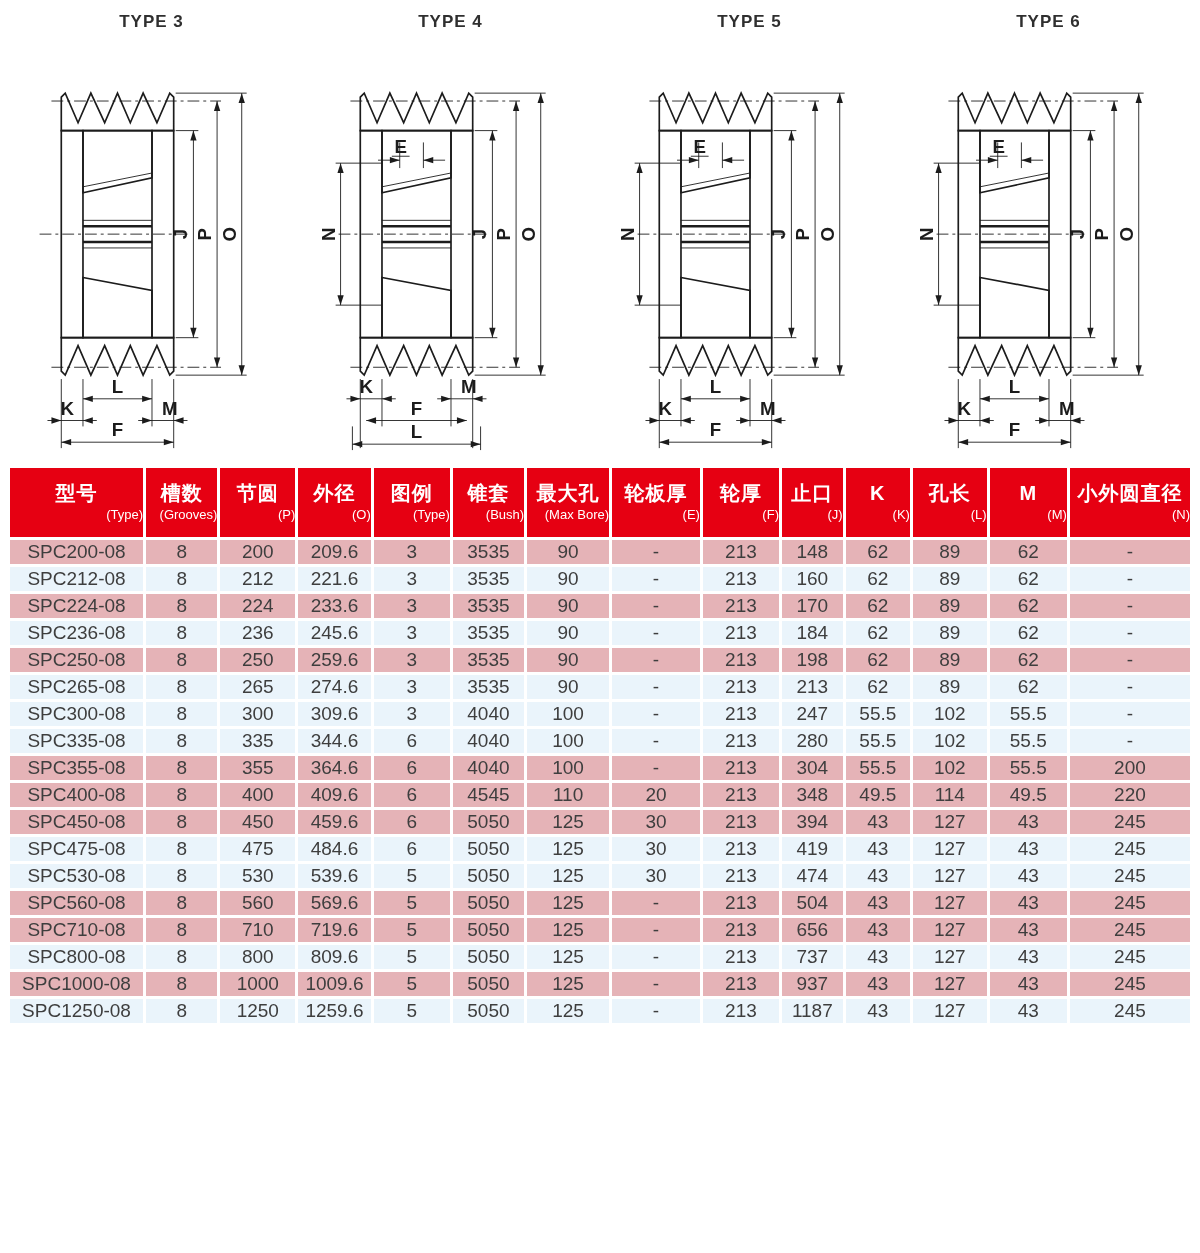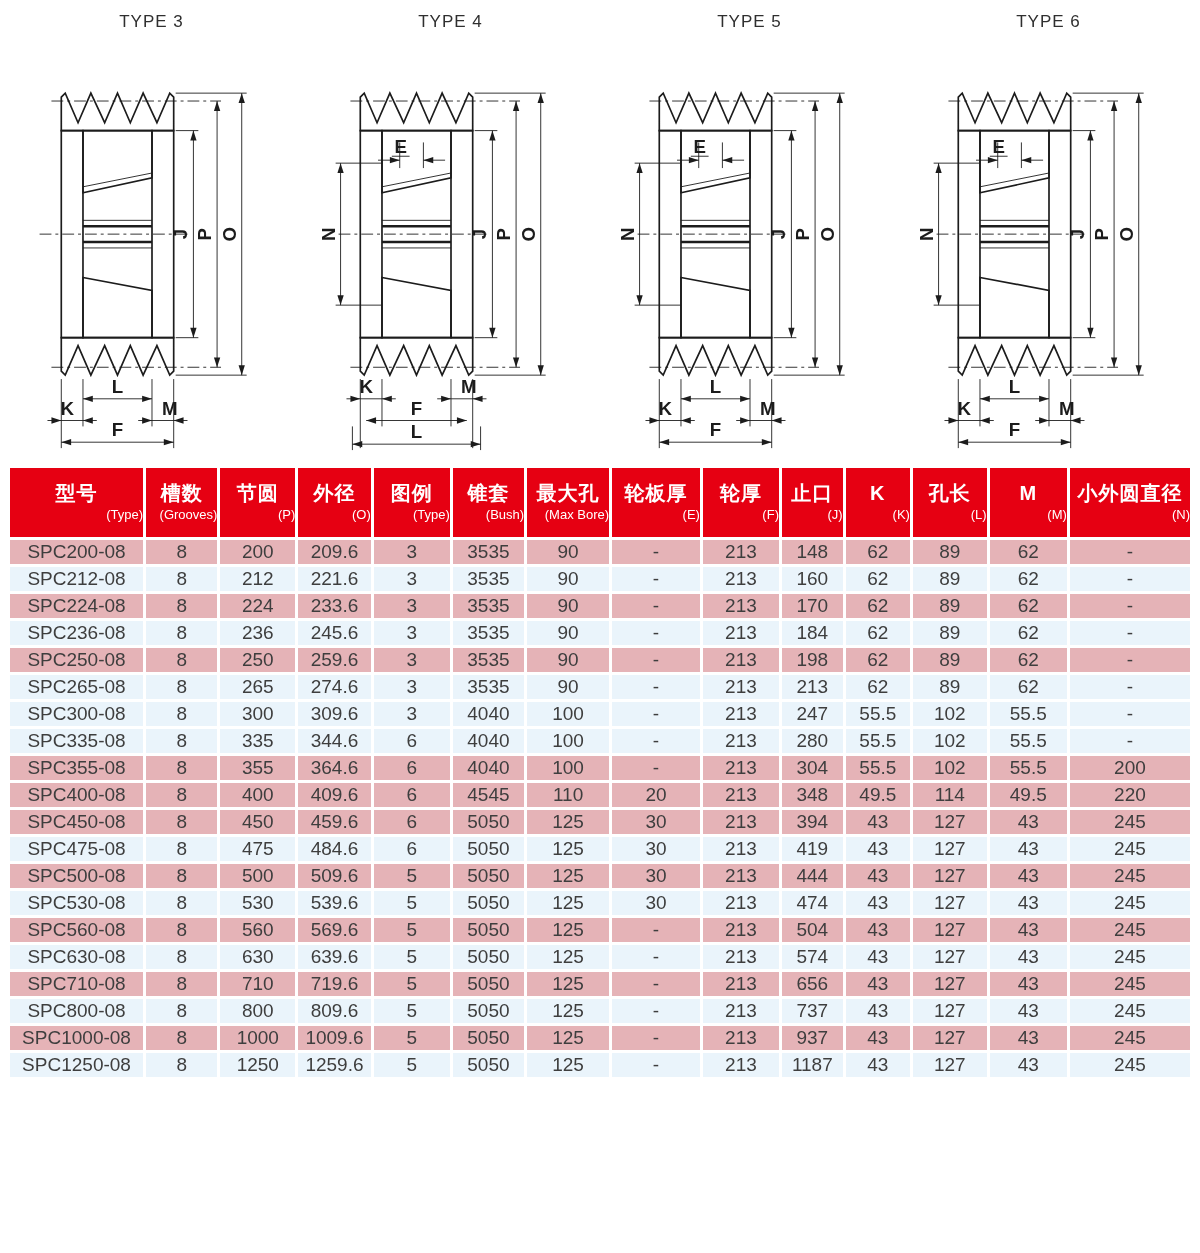--- a/index.html
+++ b/index.html
@@ -17,21 +17,21 @@
   
   .drawings{
     display:flex;flex-direction:row;justify-content:space-between;
     width:1200px;height:456px;padding:0 2px;
   }
   .drawing{
     width:300px;display:flex;flex-direction:column;align-items:center;
   }
   .drawing-title{
     margin-top:12px;height:20px;line-height:20px;
-    font-size:17px;font-weight:normal;color:#2f2f2f;letter-spacing:1px;
+    font-size:17px;font-weight:bold;color:#2f2f2f;letter-spacing:1px;
   }
   .drawing svg{display:block;}
   
   .table-wrap{width:1180px;margin:2px auto 0 auto;}
   table.spec{
     width:1180px;border-collapse:collapse;table-layout:fixed;margin-top:12px;
   }
   table.spec th{
     background:var(--red);color:#ffffff;text-align:center;vertical-align:middle;
     height:70px;padding:0;border-right:3px solid #fff;border-bottom:3px solid #fff;
@@ -616,36 +616,20 @@
             <td>5050</td>
             <td>125</td>
             <td>30</td>
             <td>213</td>
             <td>419</td>
             <td>43</td>
             <td>127</td>
             <td>43</td>
             <td>245</td>
           </tr>
-          <tr class="pink">
-            <td>SPC500-08</td>
-            <td>8</td>
-            <td>500</td>
-            <td>509.6</td>
-            <td>5</td>
-            <td>5050</td>
-            <td>125</td>
-            <td>30</td>
-            <td>213</td>
-            <td>444</td>
-            <td>43</td>
-            <td>127</td>
-            <td>43</td>
-            <td>245</td>
-          </tr>
           <tr class="blue">
             <td>SPC530-08</td>
             <td>8</td>
             <td>530</td>
             <td>539.6</td>
             <td>5</td>
             <td>5050</td>
             <td>125</td>
             <td>30</td>
             <td>213</td>
@@ -659,36 +643,20 @@
             <td>SPC560-08</td>
             <td>8</td>
             <td>560</td>
             <td>569.6</td>
             <td>5</td>
             <td>5050</td>
             <td>125</td>
             <td>-</td>
             <td>213</td>
             <td>504</td>
-            <td>43</td>
-            <td>127</td>
-            <td>43</td>
-            <td>245</td>
-          </tr>
-          <tr class="blue">
-            <td>SPC630-08</td>
-            <td>8</td>
-            <td>630</td>
-            <td>639.6</td>
-            <td>5</td>
-            <td>5050</td>
-            <td>125</td>
-            <td>-</td>
-            <td>213</td>
-            <td>574</td>
             <td>43</td>
             <td>127</td>
             <td>43</td>
             <td>245</td>
           </tr>
           <tr class="pink">
             <td>SPC710-08</td>
             <td>8</td>
             <td>710</td>
             <td>719.6</td>

